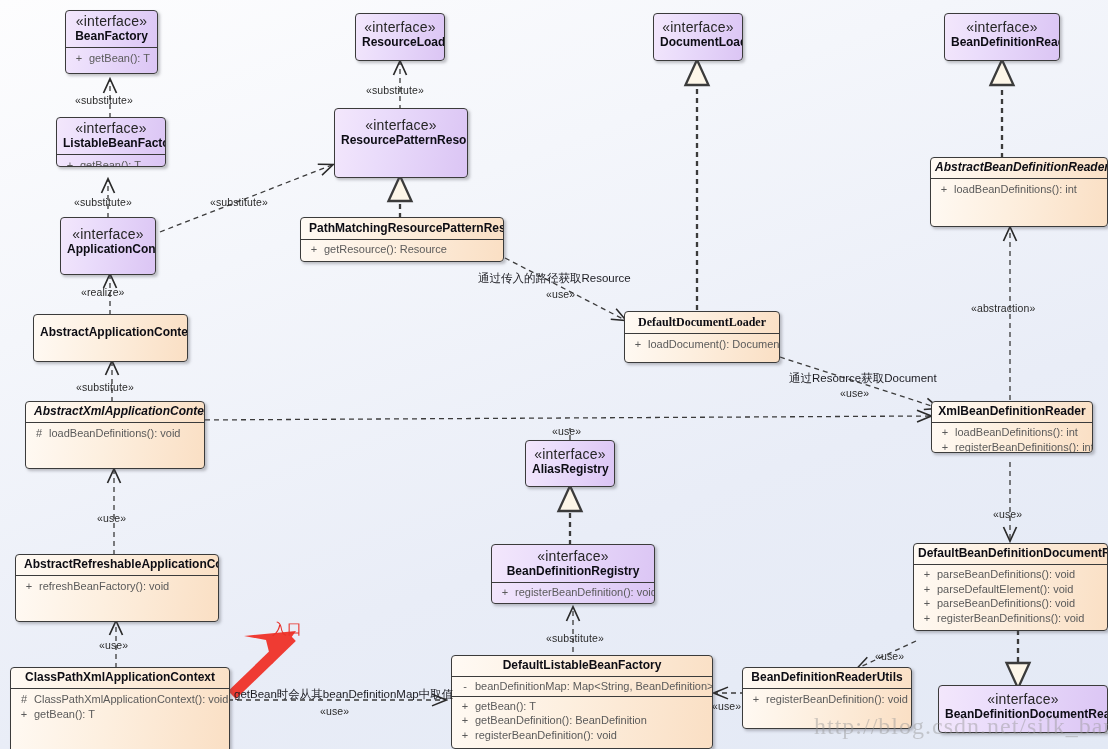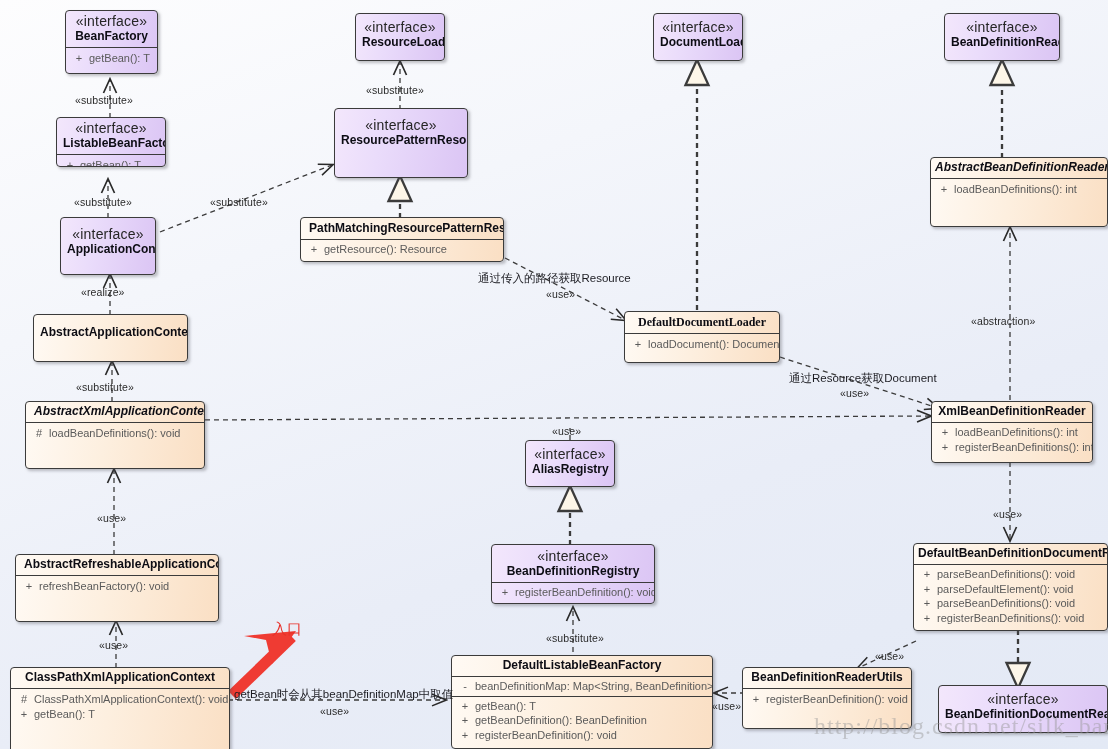--- a/index.html
+++ b/index.html
@@ -268,21 +268,21 @@
     </div>
     <div class="sep"></div>
     <div class="ops">
       <div class="op">
         <span class="vis">+</span>
         <span class="sig">loadBeanDefinitions(): int</span>
       </div>
     </div>
   </div>
 
-  <div class="node cls" style="left:931px;top:401px;width:162px;height:62px;">
+  <div class="node cls" style="left:931px;top:401px;width:162px;height:52px;">
     <div class="hdr" style="padding-top:3px;">
       <div class="nm">XmlBeanDefinitionReader</div>
     </div>
     <div class="sep"></div>
     <div class="ops" style="padding-top:2px;">
       <div class="op">
         <span class="vis">+</span>
         <span class="sig">loadBeanDefinitions(): int</span>
       </div>
       <div class="op">
@@ -389,21 +389,21 @@
   <div class="elabel" style="left:75px;top:94px;">«substitute»</div>
   <div class="elabel" style="left:74px;top:196px;">«substitute»</div>
   <div class="elabel" style="left:210px;top:196px;">«substitute»</div>
   <div class="elabel" style="left:81px;top:286px;">«realize»</div>
   <div class="elabel" style="left:76px;top:381px;">«substitute»</div>
   <div class="elabel" style="left:97px;top:512px;">«use»</div>
   <div class="elabel" style="left:99px;top:639px;">«use»</div>
   <div class="elabel" style="left:366px;top:84px;">«substitute»</div>
   <div class="elabel" style="left:546px;top:288px;">«use»</div>
   <div class="elabel" style="left:840px;top:387px;">«use»</div>
-  <div class="elabel" style="left:971px;top:315px;">«abstraction»</div>
+  <div class="elabel" style="left:971px;top:302px;">«abstraction»</div>
   <div class="elabel" style="left:993px;top:508px;">«use»</div>
   <div class="elabel" style="left:552px;top:425px;">«use»</div>
   <div class="elabel" style="left:875px;top:650px;">«use»</div>
   <div class="elabel" style="left:546px;top:632px;">«substitute»</div>
   <div class="elabel" style="left:320px;top:705px;">«use»</div>
   <div class="elabel" style="left:712px;top:700px;">«use»</div>
 
   <div class="note" style="left:478px;top:271px;">通过传入的路径获取Resource</div>
   <div class="note" style="left:789px;top:371px;">通过Resource获取Document</div>
   <div class="note" style="left:234px;top:687px;">getBean时会从其beanDefinitionMap中取值</div>

